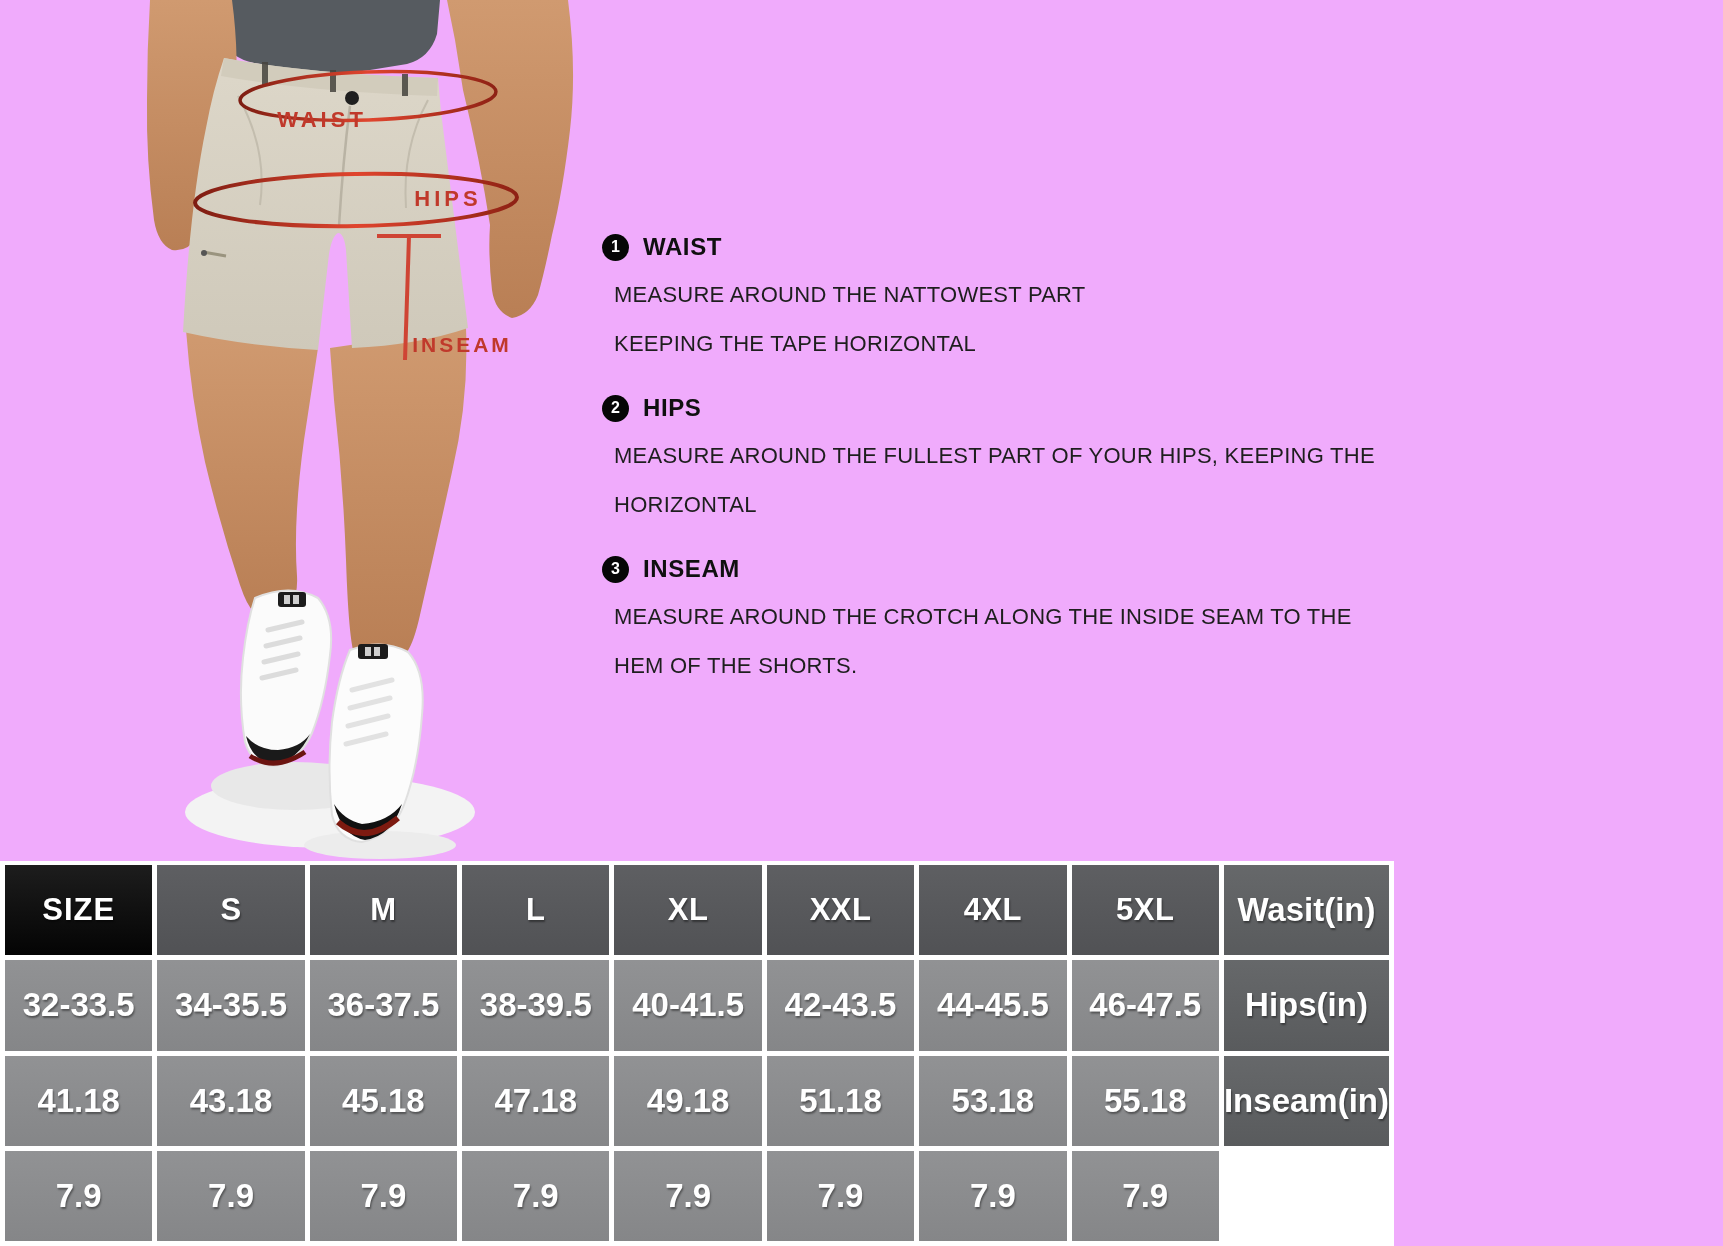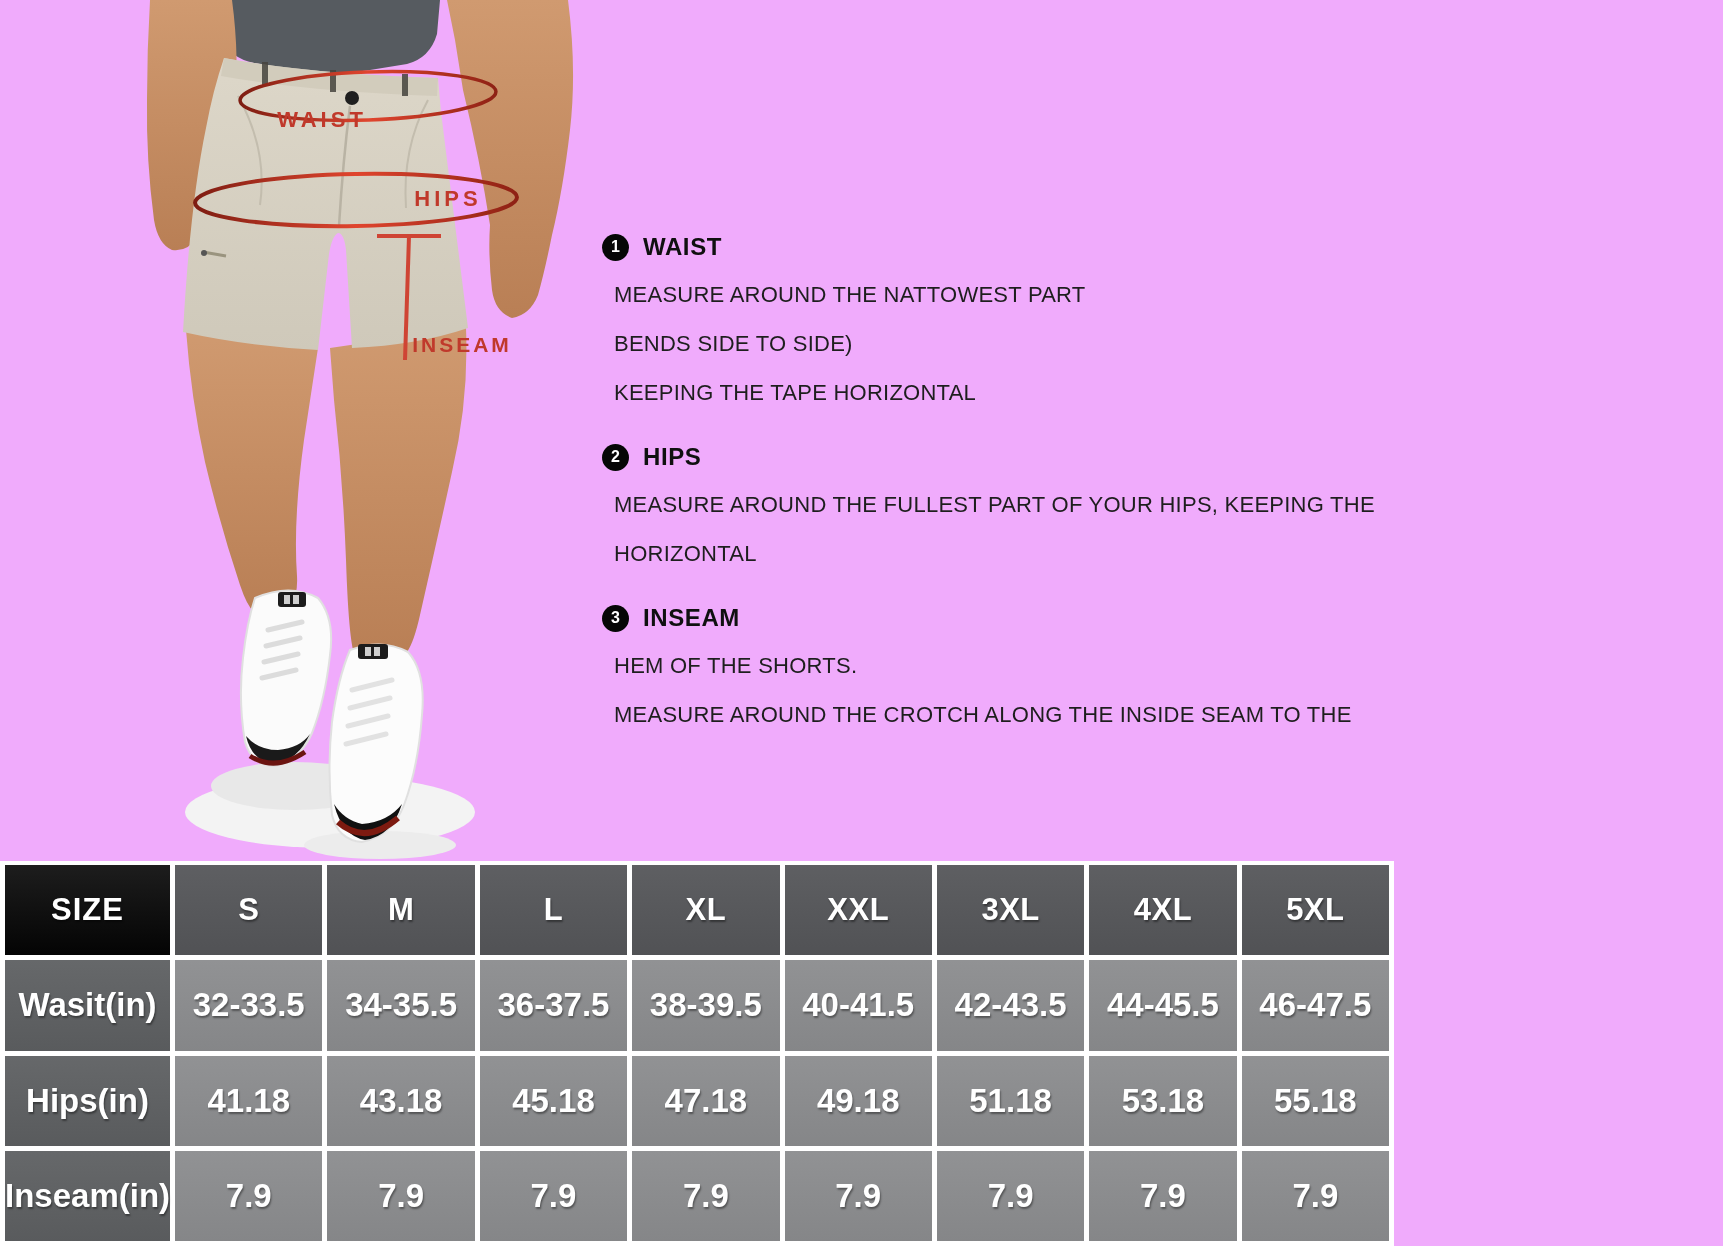--- a/index.html
+++ b/index.html
@@ -114,53 +114,51 @@
   </svg>
 
   <section class="instructions">
 
     <div class="inst-block">
       <div class="inst-head">
         <span class="badge">1</span>
         <span class="inst-title">WAIST</span>
       </div>
       <p class="inst-line">MEASURE AROUND THE NATTOWEST PART</p>
-      <p class="inst-line">BENDS SIDE TO SIDE)</p>
       <p class="inst-line">KEEPING THE TAPE HORIZONTAL</p>
     </div>
 
     <div class="inst-block">
       <div class="inst-head">
         <span class="badge">2</span>
         <span class="inst-title">HIPS</span>
       </div>
       <p class="inst-line">MEASURE AROUND THE FULLEST PART OF YOUR HIPS, KEEPING THE</p>
       <p class="inst-line">HORIZONTAL</p>
     </div>
 
     <div class="inst-block">
       <div class="inst-head">
         <span class="badge">3</span>
         <span class="inst-title">INSEAM</span>
       </div>
+      <p class="inst-line">MEASURE AROUND THE CROTCH ALONG THE INSIDE SEAM TO THE</p>
       <p class="inst-line">HEM OF THE SHORTS.</p>
-      <p class="inst-line">MEASURE AROUND THE CROTCH ALONG THE INSIDE SEAM TO THE</p>
     </div>
 
   </section>
 
   <div class="size-table">
 
     <div class="cell corner">SIZE</div>
     <div class="cell h">S</div>
     <div class="cell h">M</div>
     <div class="cell h">L</div>
     <div class="cell h">XL</div>
     <div class="cell h">XXL</div>
-    <div class="cell h">3XL</div>
     <div class="cell h">4XL</div>
     <div class="cell h">5XL</div>
 
     <div class="cell rl">Wasit(in)</div>
     <div class="cell v">32-33.5</div>
     <div class="cell v">34-35.5</div>
     <div class="cell v">36-37.5</div>
     <div class="cell v">38-39.5</div>
     <div class="cell v">40-41.5</div>
     <div class="cell v">42-43.5</div>

